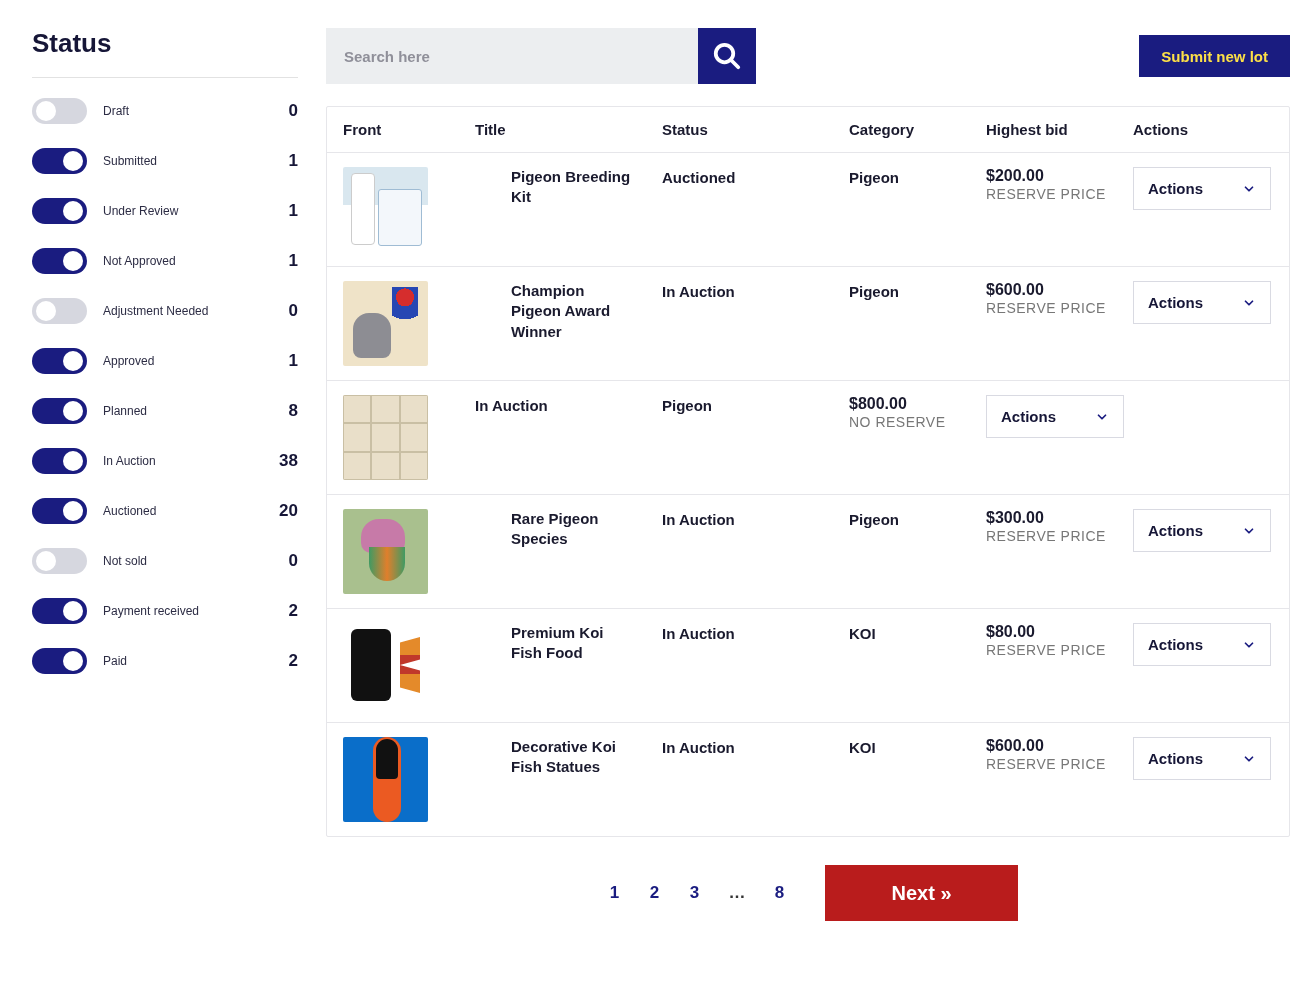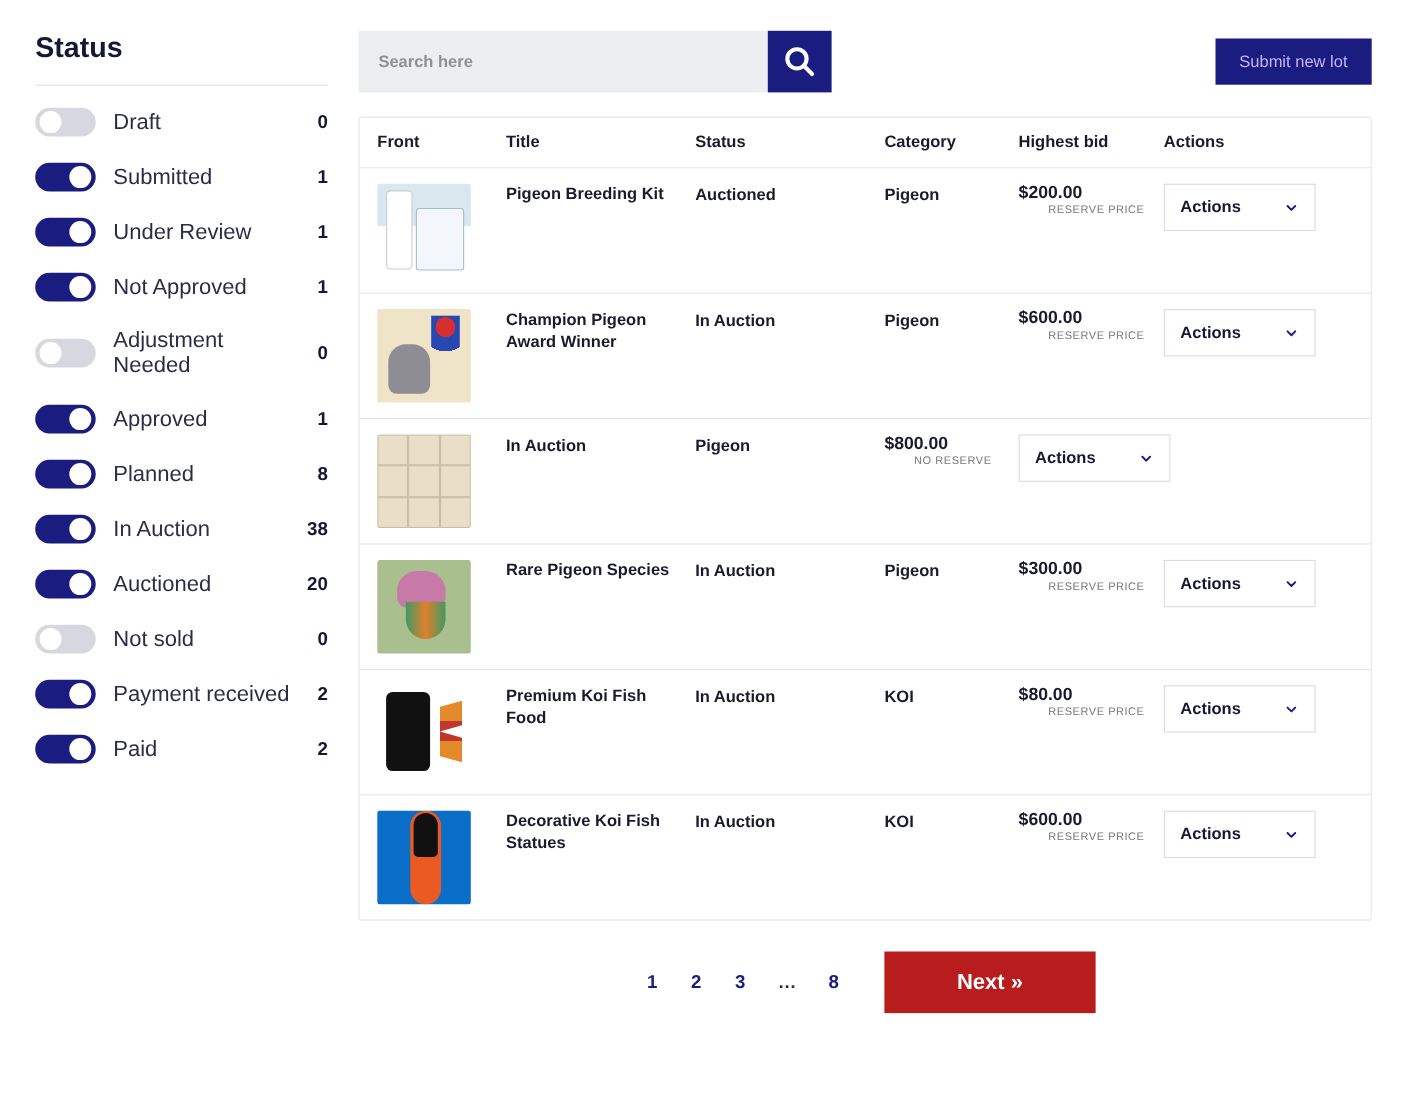--- a/index.html
+++ b/index.html
@@ -55,21 +55,21 @@
   }
   .toggle.on {
     background: #1a1c80;
   }
   .toggle.on::after {
     left: auto;
     right: 4px;
   }
   .filter-label {
     flex: 1;
-    font-size: 20px;
+    font-size: 12px;
     color: #2c2c44;
   }
   .filter-count {
     font-weight: 700;
     font-size: 17px;
     color: #161637;
   }
 
   
   .main {
@@ -103,39 +103,39 @@
     border: none;
     display: flex;
     align-items: center;
     justify-content: center;
     cursor: pointer;
   }
   .topbar-spacer { flex: 1; }
   .submit-btn {
     height: 42px;
     background: #1a1c80;
-    color: #c4b5fd;
+    color: #fde047;
     border: none;
     padding: 0 22px;
     font-size: 15px;
-    font-weight: 400;
+    font-weight: 700;
     cursor: pointer;
     align-self: center;
   }
 
   
   .tbl {
     border: 1px solid #e6e6ea;
     border-radius: 2px;
   }
   .thead, .trow {
     display: grid;
     grid-template-columns: 115px 170px 170px 120px 130px 140px;
     padding: 14px 16px;
-    gap: 2px;
+    gap: 17px;
   }
   .thead {
     font-weight: 700;
     font-size: 15px;
     border-bottom: 1px solid #e6e6ea;
   }
   .trow {
     border-top: 1px solid #e6e6ea;
     align-items: flex-start;
   }
@@ -145,31 +145,32 @@
     height: 85px;
     background: #cfd3dc;
     border-radius: 2px;
     overflow: hidden;
   }
   .t-title {
     font-weight: 700;
     font-size: 15px;
     line-height: 1.35;
     padding-right: 8px;
+    margin-left: 36px;
   }
   .t-status, .t-cat {
     font-weight: 700;
     font-size: 15px;
     padding-top: 2px;
   }
   .t-bid {
     padding-top: 0;
   }
   .bid-amt { font-weight: 700; font-size: 16px; }
-  .bid-note { font-size: 10px; letter-spacing: 0.5px; color: #777; margin-top: 1px; margin-left: 27px; }
+  .bid-note { font-size: 14px; letter-spacing: 0.5px; color: #777; margin-top: 1px; }
   .actions-btn {
     display: flex;
     align-items: center;
     justify-content: space-between;
     border: 1px solid #d9dae2;
     background: #fff;
     padding: 12px 14px;
     width: 138px;
     font-weight: 700;
     font-size: 15px;

